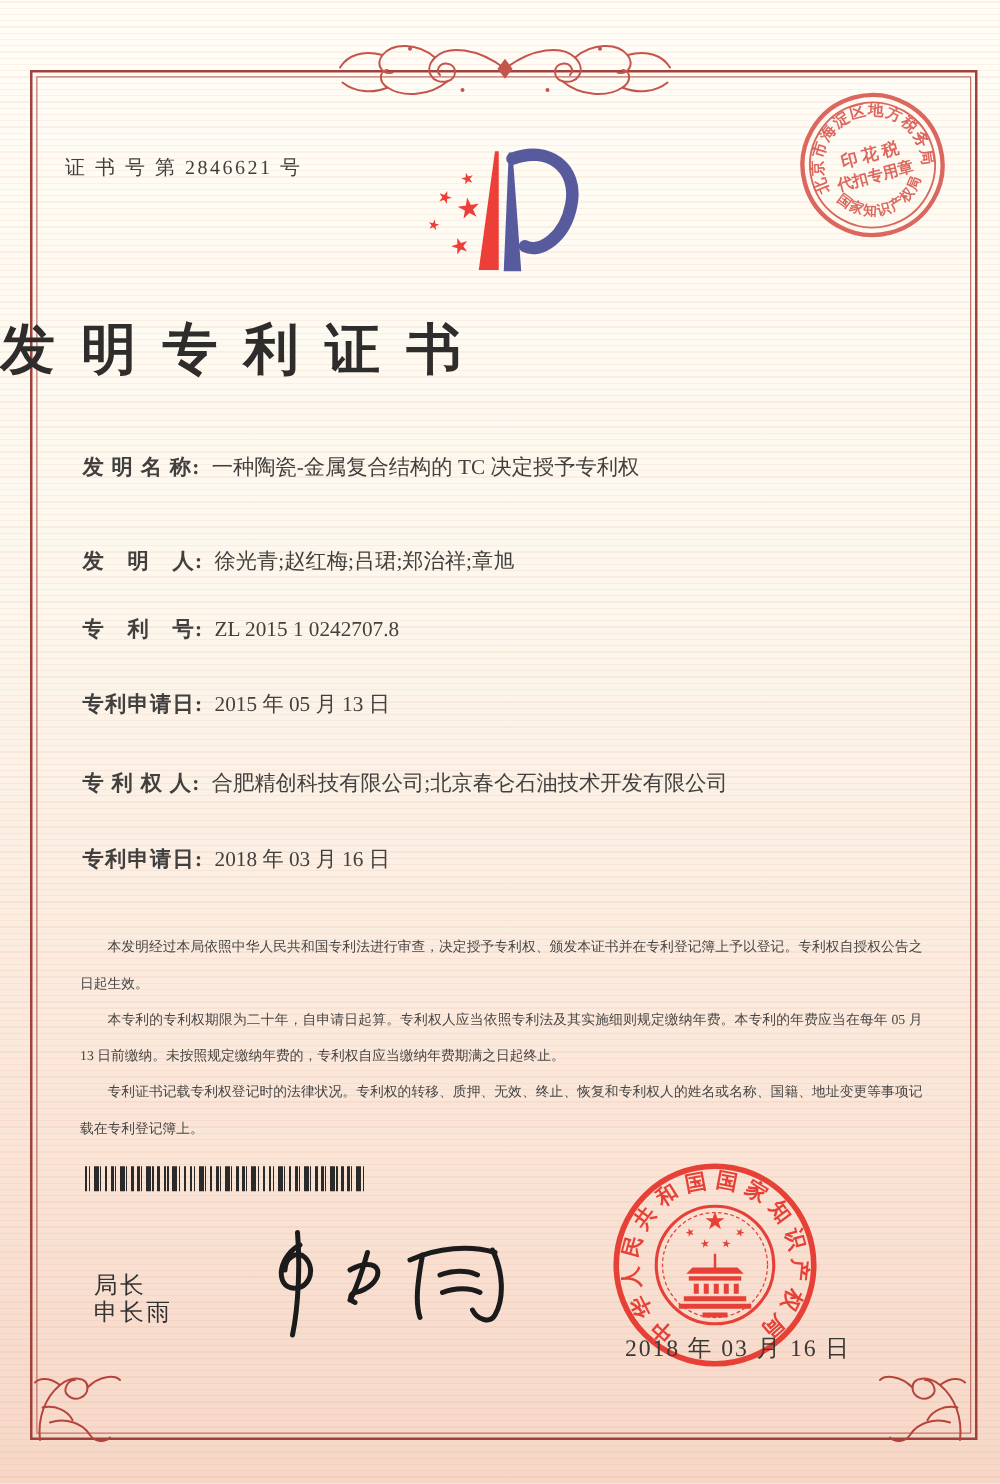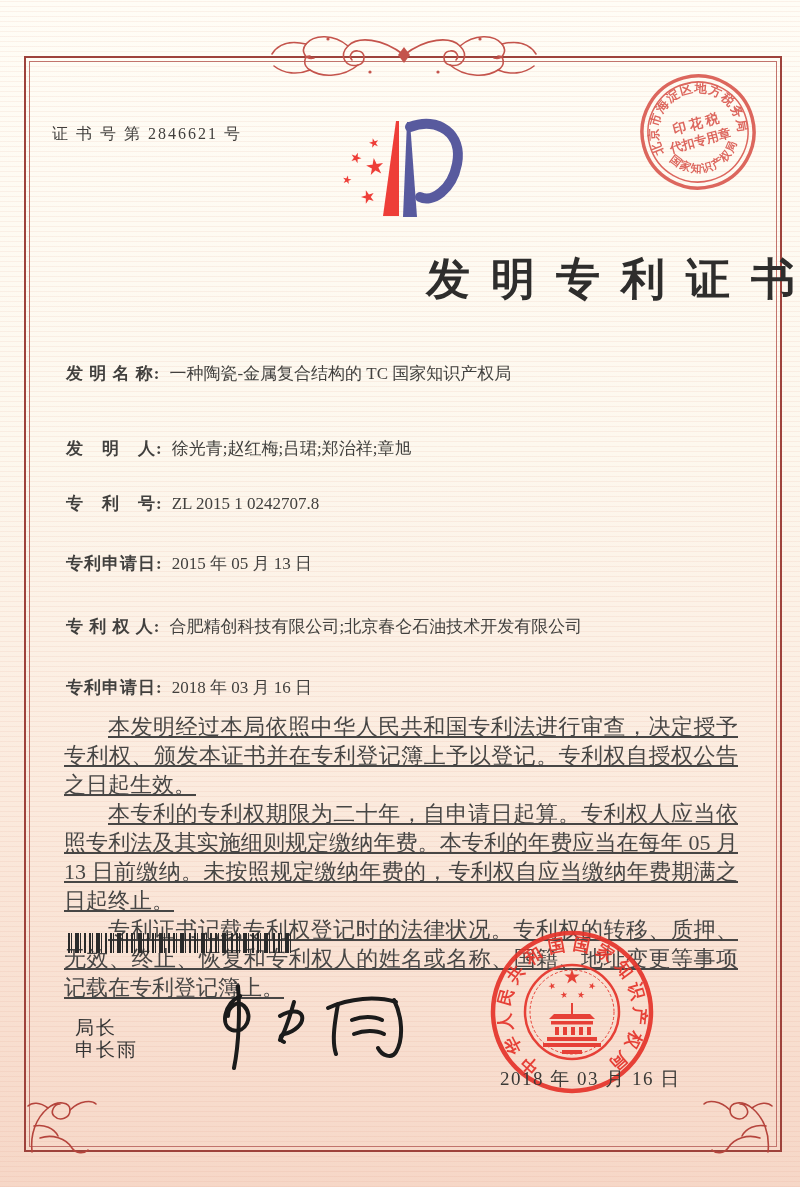--- a/index.html
+++ b/index.html
@@ -9,26 +9,26 @@
     background:
       repeating-linear-gradient(0deg, rgba(219,132,112,0.10) 0 1px, rgba(255,255,255,0) 1px 5px),
       linear-gradient(180deg,#fffdf6 0%,#fdf8ee 38%,#fbeadd 68%,#f6d7c7 100%);
   }
   .abs{position:absolute;}
   
   .frame-outer{position:absolute;left:24px;top:56px;width:754px;height:1092px;border:2px solid #9e423b;}
   .frame-inner{position:absolute;left:3px;top:3px;right:3px;bottom:3px;border:1px solid #c2736c;}
   
   .cert-no{left:52px;top:124px;font-size:16px;letter-spacing:2px;color:#413f3d;}
-  .title{left:0;top:250px;width:100%;text-align:right;font-size:44px;letter-spacing:5px;font-weight:600;color:#2e2d2c;}
+  .title{left:0;top:250px;width:100%;text-align:left;font-size:44px;letter-spacing:5px;font-weight:600;color:#2e2d2c;}
   .row{left:66px;width:680px;font-size:17px;color:#41403e;white-space:nowrap;}
   .row .lbl{letter-spacing:1px;font-weight:bold;}
   .row .val{margin-left:9px;}
   .r0{top:362px}.r1{top:437px}.r2{top:492px}.r3{top:552px}.r4{top:615px}.r5{top:676px}
-  .paras{left:64px;top:712px;width:674px;font-size:22px;line-height:29px;text-align:justify;color:#474645;text-decoration:underline;}
+  .paras{left:64px;top:744px;width:674px;font-size:11px;line-height:29px;text-align:justify;color:#474645;}
   .paras p{margin:0;text-indent:2em;}
   .barcode{left:68px;top:933px;width:226px;height:20px;
     background:repeating-linear-gradient(90deg,
       #2a2a2a 0 2px,transparent 2px 3px,
       #2a2a2a 3px 4px,transparent 4px 7px,
       #2a2a2a 7px 11px,transparent 11px 12px,
       #2a2a2a 12px 13px,transparent 13px 16px,
       #2a2a2a 16px 18px,transparent 18px 21px);}
   .sig-title{left:75px;top:1003px;font-size:19px;letter-spacing:2px;color:#333;margin-top:12px;}
   .sig-name{left:75px;top:1037px;font-size:19px;letter-spacing:2px;color:#333;}
@@ -93,21 +93,21 @@
       <use href="#st-a" transform="translate(21,58) scale(5.5) rotate(20)"></use>
       <use href="#st-a" transform="translate(40,67) scale(9) rotate(-8)"></use>
       <use href="#st-a" transform="translate(12,80) scale(4.5) rotate(12)"></use>
       <use href="#st-a" transform="translate(33,97) scale(7) rotate(-18)"></use>
     </g>
   </svg>
 
   <div class="abs title">发 明 专 利 证 书</div>
 
   <div class="abs row r0">
-    <span class="lbl">发 明 名 称:</span><span class="val">一种陶瓷-金属复合结构的 TC 国家知识产权局</span>
+    <span class="lbl">发 明 名 称:</span><span class="val">一种陶瓷-金属复合结构的 TC 决定授予专利权</span>
   </div>
   <div class="abs row r1">
     <span class="lbl">发　明　人:</span><span class="val">徐光青;赵红梅;吕珺;郑治祥;章旭</span>
   </div>
   <div class="abs row r2">
     <span class="lbl">专　利　号:</span><span class="val">ZL 2015 1 0242707.8</span>
   </div>
   <div class="abs row r3">
     <span class="lbl">专利申请日:</span><span class="val">2015 年 05 月 13 日</span>
   </div>

